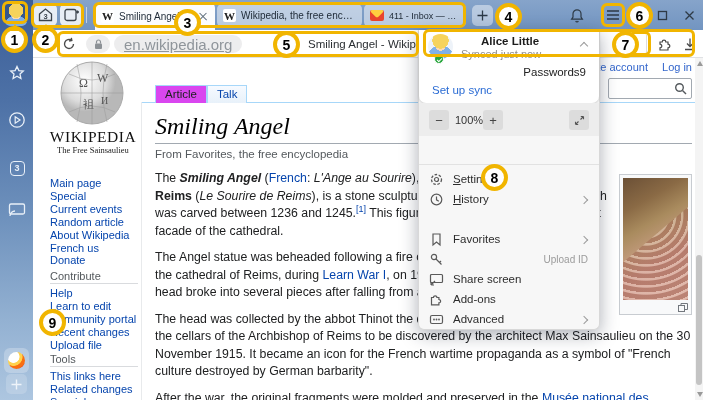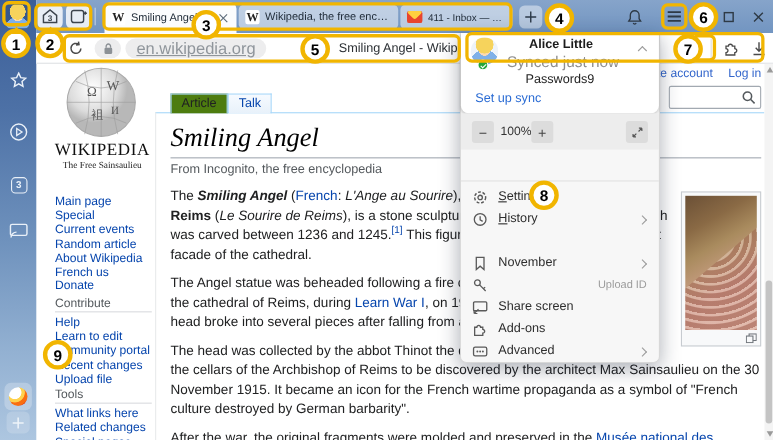--- a/index.html
+++ b/index.html
@@ -76,21 +76,21 @@
     font-size:15.5px; letter-spacing:.5px; color:#111; }
   .wp-tagline { position:absolute; left:0px; top:87px; width:120px; text-align:center; font-family:"Liberation Serif",serif;
     font-size:8.5px; color:#222; }
   .wp-nav { position:absolute; left:17px; font-size:11px; line-height:12.9px; }
   .wp-nav a { display:block; color:#0645ad; text-decoration:none; }
   .nav-head { position:absolute; left:17px; font-size:11px; color:#54595d; }
   .nav-rule { position:absolute; left:17px; width:88px; height:1px; background:#d9dbde; }
 
   .pg-tabs { position:absolute; left:122px; top:27px; display:flex; font-size:11.5px; }
   .pg-tab { padding:2px 9px 3px; border:1px solid #a7d7f9; border-bottom:none; background:linear-gradient(#f6faff,#e8f1fa); color:#0645ad; }
-  .pg-tab.on { background:#4d7c0f; color:#202122; }
+  .pg-tab.on { background:#d946ef; color:#202122; }
   .content { position:absolute; left:122px; top:26px; width:537px; }
   .art-title { position:absolute; top:29px; left:0; font-family:"Liberation Serif",serif; font-style:italic; font-size:24px; color:#000; }
   .title-rule { position:absolute; top:59px; left:0; width:537px; height:1px; background:#a2a9b1; }
   .art-sub { position:absolute; top:64px; left:0; font-size:11.5px; color:#54595d; }
   .body { position:absolute; top:86px; left:0; width:537px; font-size:12.3px; line-height:17.5px; }
   .body p { margin:0 0 9px; }
   .f-b { font-weight:bold; } .f-i { font-style:italic; } .f-l { color:#0645ad; }
   .f-s { color:#0645ad; font-size:9px; vertical-align:super; line-height:0; }
   .thumb { float:right; width:73px; margin:4px 0 6px 12px; border:1px solid #c8ccd1; background:#f8f9fa; padding:3px 3px 14px; position:relative; }
   .thumb-img { width:65px; height:122px; position:relative; overflow:hidden;
@@ -115,25 +115,25 @@
     box-shadow:0 1px 3px rgba(0,0,0,.18); }
   .mc-avatar { position:absolute; left:9px; top:4px; width:25px; height:25px; border-radius:50%;
     background:radial-gradient(circle at 50% 26%, #f6d35c 0 36%, transparent 37%),
                radial-gradient(circle at 50% 46%, #fcd9b2 0 28%, transparent 29%),
                radial-gradient(circle at 50% 100%, #7fb0e8 0 48%, transparent 49%), #eef3f9; }
   .mc-badge { position:absolute; left:6px; top:20px; width:10px; height:10px; border-radius:50%; background:#27a63c;
     border:1.5px solid #fff; }
   .mc-badge:after { content:""; position:absolute; left:2px; top:2.5px; width:4px; height:2px;
     border-left:1.2px solid #fff; border-bottom:1.2px solid #fff; transform:rotate(-45deg); }
   .mc-name { position:absolute; left:42px; top:5px; font-weight:bold; font-size:11.5px; color:#1c1c1c;margin-left:20px; }
-  .mc-status { position:absolute; left:42px; top:18px; font-size:14px; color:#8e8e8e; }
+  .mc-status { position:absolute; left:42px; top:18px; font-size:11px; color:#8e8e8e; }
   .chev { display:inline-block; width:6px; height:6px; border-right:1.4px solid #9b9b9b; border-bottom:1.4px solid #9b9b9b; }
   .chev-up { transform:rotate(225deg); position:absolute; right:12px; top:13px; }
   .chev-r { transform:rotate(-45deg); }
-  .mc-row { position:absolute; left:13px; right:13px; top:36px; display:flex; justify-content:center; color:#222; }
+  .mc-row { position:absolute; left:13px; right:13px; top:36px; display:flex; justify-content:flex-end; color:#222; }
   .mc-sync { position:absolute; left:13px; top:54px; color:#2b6cd4; }
   .zoom-row { position:absolute; left:0; top:73px; width:100%; height:33px; background:#ededed; }
   .z-btn { position:absolute; top:7px; width:20px; height:20px; background:#dcdcdc; border-radius:3px; display:flex;
     align-items:center; justify-content:center; font-size:13px; color:#444; }
   .z-val { position:absolute; left:36px; top:11px; font-size:11px; color:#333; }
   .menu-item { position:absolute; left:0; width:100%; height:20px; }
   .mi-icon { position:absolute; left:10px; top:2px; width:15px; height:15px; color:#5a5a5a; }
   .mi-label { position:absolute; left:34px; top:3px; color:#2d2d2d; }
   .mi-right { position:absolute; right:11px; top:4px; font-size:10px; color:#9b9b9b; }
   .mi-chev { position:absolute; right:12px; top:7px; }
@@ -337,33 +337,33 @@
     <div class="wp-nav" style="top:229px">
       <a>Help</a>
       <a>Learn to edit</a>
       <a>Community portal</a>
       <a>Recent changes</a>
       <a>Upload file</a>
     </div>
     <div class="nav-head" style="top:295px">Tools</div>
     <div class="nav-rule" style="top:308px"></div>
     <div class="wp-nav" style="top:312px">
-      <a>What links here</a>
+      <a>This links here</a>
       <a>Related changes</a>
       <a>Special pages</a>
     </div>
 
     <div class="pg-tabs">
       <div class="pg-tab on">Article</div>
       <div class="pg-tab">Talk</div>
     </div>
     <div class="content">
       <div class="art-title">Smiling Angel</div>
       <div class="title-rule"></div>
-      <div class="art-sub">From Incognito, the free encyclopedia</div>
+      <div class="art-sub">From Favorites, the free encyclopedia</div>
       <div class="body">
         <div class="thumb">
           <div class="thumb-img"></div>
           <span class="expand-ico">
             <svg width="10" height="9" viewBox="0 0 10 9">
                 <rect x="0.5" y="2.5" width="6" height="6" fill="none" stroke="#72777d" stroke-width="1"></rect>
                 <path d="M3 2.5 V0.5 H9.5 V6.5 H6.5" fill="none" stroke="#72777d" stroke-width="1"></path>
               </svg>
           </span>
         </div>
@@ -427,21 +427,21 @@
       </span>
       <span class="mi-label"><u>H</u>istory</span>
       <span class="chev chev-r mi-chev"></span>
     </div>
     <div class="menu-item" style="top:200px">
       <span class="mi-icon">
         <svg width="15" height="15" viewBox="0 0 15 15">
             <path d="M4 2 H11 V13 L7.5 10 4 13 Z" fill="none" stroke="#5a5a5a" stroke-width="1.2"></path>
           </svg>
       </span>
-      <span class="mi-label">November</span>
+      <span class="mi-label">Favorites</span>
       <span class="chev chev-r mi-chev"></span>
     </div>
     <div class="menu-item" style="top:220px">
       <span class="mi-icon">
         <svg width="15" height="15" viewBox="0 0 15 15">
             <circle cx="5" cy="5" r="2.6" fill="none" stroke="#5a5a5a" stroke-width="1.2"></circle>
             <path d="M7 7 L12.5 12.5 M10.5 10.5 L12 9" stroke="#5a5a5a" stroke-width="1.2" fill="none"></path>
           </svg>
       </span>
       <span class="mi-right">Upload ID</span>

